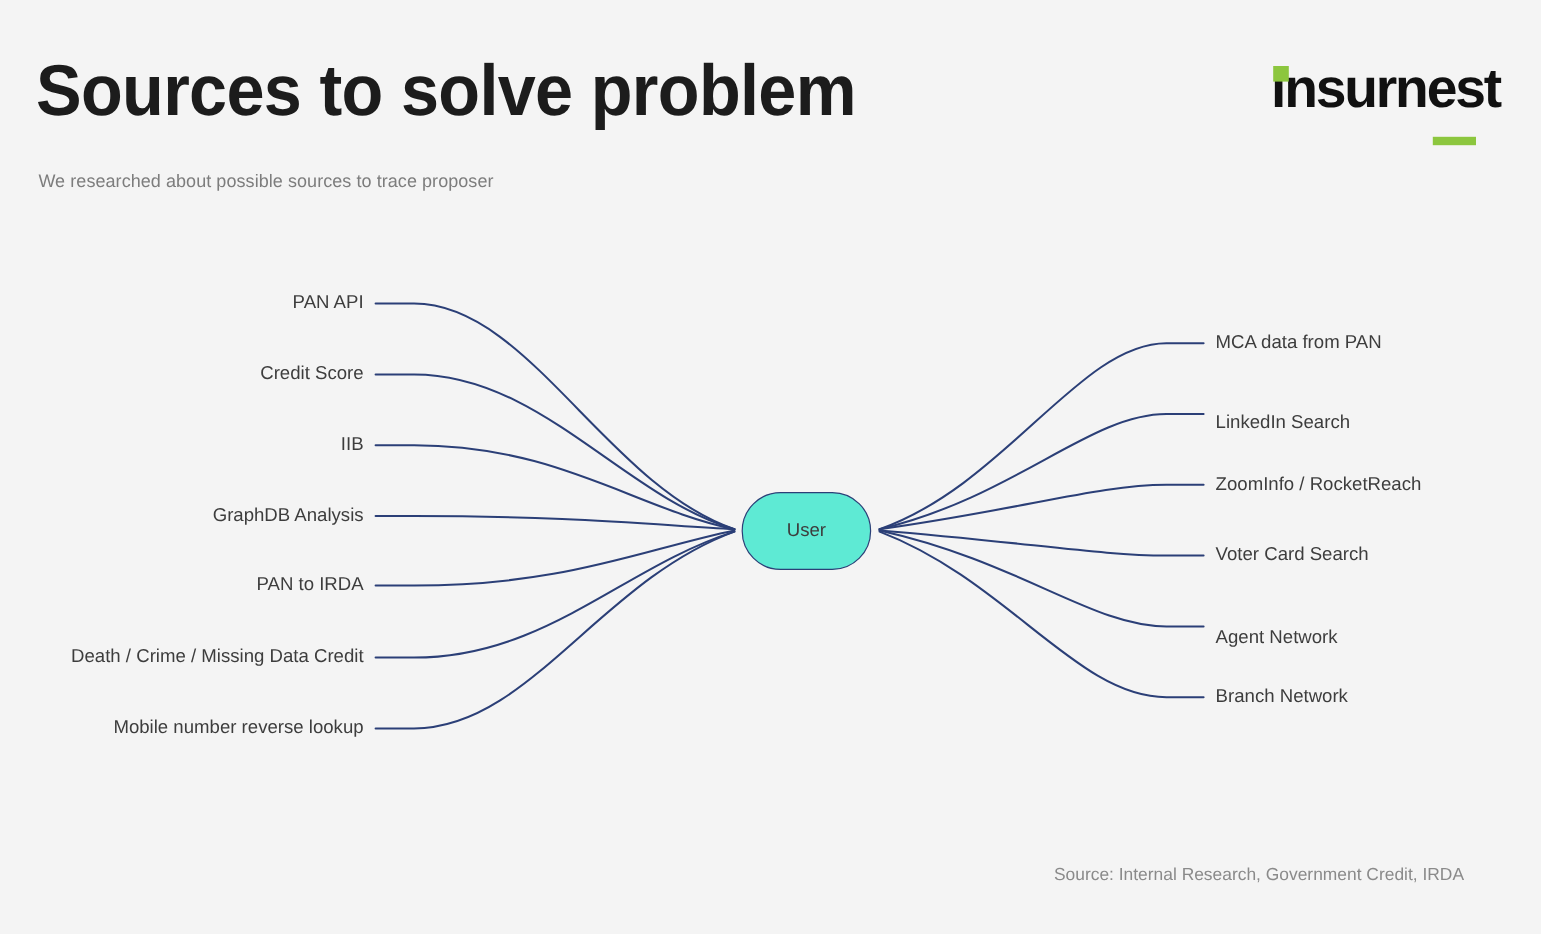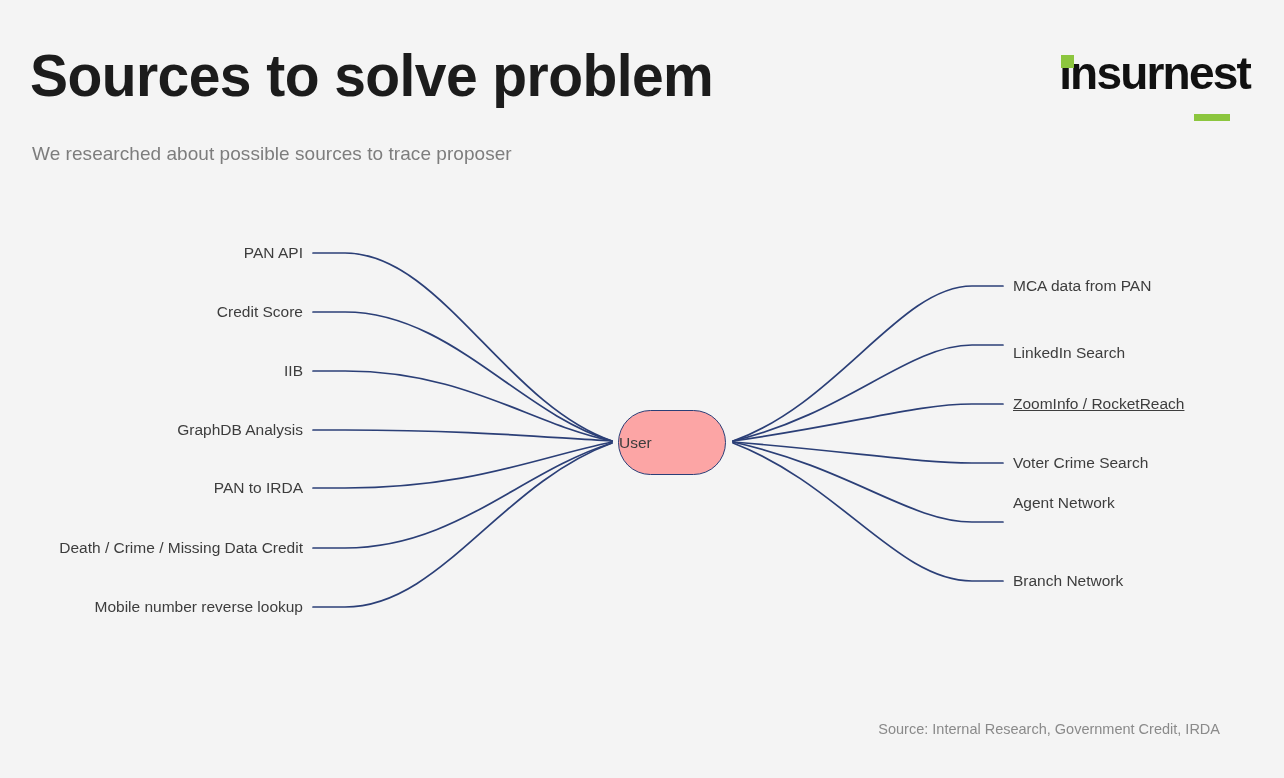--- a/index.html
+++ b/index.html
@@ -40,21 +40,21 @@
     color: #1c1c1c;
     line-height: 1.05;
     white-space: nowrap;
     transform: scaleX(0.95);
     transform-origin: left center;
   }
   .page-subtitle {
     position: absolute;
     left: 32px;
     top: 143px;
-    font-size: 19px;
+    font-size: 15px;
     font-weight: normal;
     color: #7d7d7d;
     white-space: nowrap;
     letter-spacing: 0.05px;
   }
 
   
   .logo {
     position: absolute;
     right: 34px;
@@ -130,23 +130,24 @@
 
   
   .center-node {
     position: absolute;
     left: 618px;
     top: 410px;
     width: 108px;
     height: 65px;
     border: 1.7px solid #2b3f77;
     border-radius: 33px;
-    background: #fca5a5;
+    background: #5eead4;
     display: flex;
     align-items: center;
+    justify-content: center;
     box-sizing: border-box;
   }
   .center-node-label {
     font-size: 15.5px;
     color: #3d3d3d;
     line-height: 1;
   }
 
   
   .footer-source {
@@ -197,23 +198,23 @@
     <div class="node-label left" style="top:245px;">PAN API</div>
     <div class="node-label left" style="top:304px;">Credit Score</div>
     <div class="node-label left" style="top:363px;">IIB</div>
     <div class="node-label left" style="top:422px;">GraphDB Analysis</div>
     <div class="node-label left" style="top:480px;">PAN to IRDA</div>
     <div class="node-label left" style="top:540px;">Death / Crime / Missing Data Credit</div>
     <div class="node-label left" style="top:599px;">Mobile number reverse lookup</div>
 
     <div class="node-label right" style="top:278px;">MCA data from PAN</div>
     <div class="node-label right" style="top:345px;">LinkedIn Search</div>
-    <div class="node-label right" style="top:396px;text-decoration:underline;">ZoomInfo / RocketReach</div>
-    <div class="node-label right" style="top:455px;">Voter Crime Search</div>
-    <div class="node-label right" style="top:495px;">Agent Network</div>
+    <div class="node-label right" style="top:396px;">ZoomInfo / RocketReach</div>
+    <div class="node-label right" style="top:455px;">Voter Card Search</div>
+    <div class="node-label right" style="top:524px;">Agent Network</div>
     <div class="node-label right" style="top:573px;">Branch Network</div>
 
     <div class="center-node">
       <span class="center-node-label">User</span>
     </div>
   </div>
 
   <div class="footer-source">Source: Internal Research, Government Credit, IRDA</div>
 
 </div>

